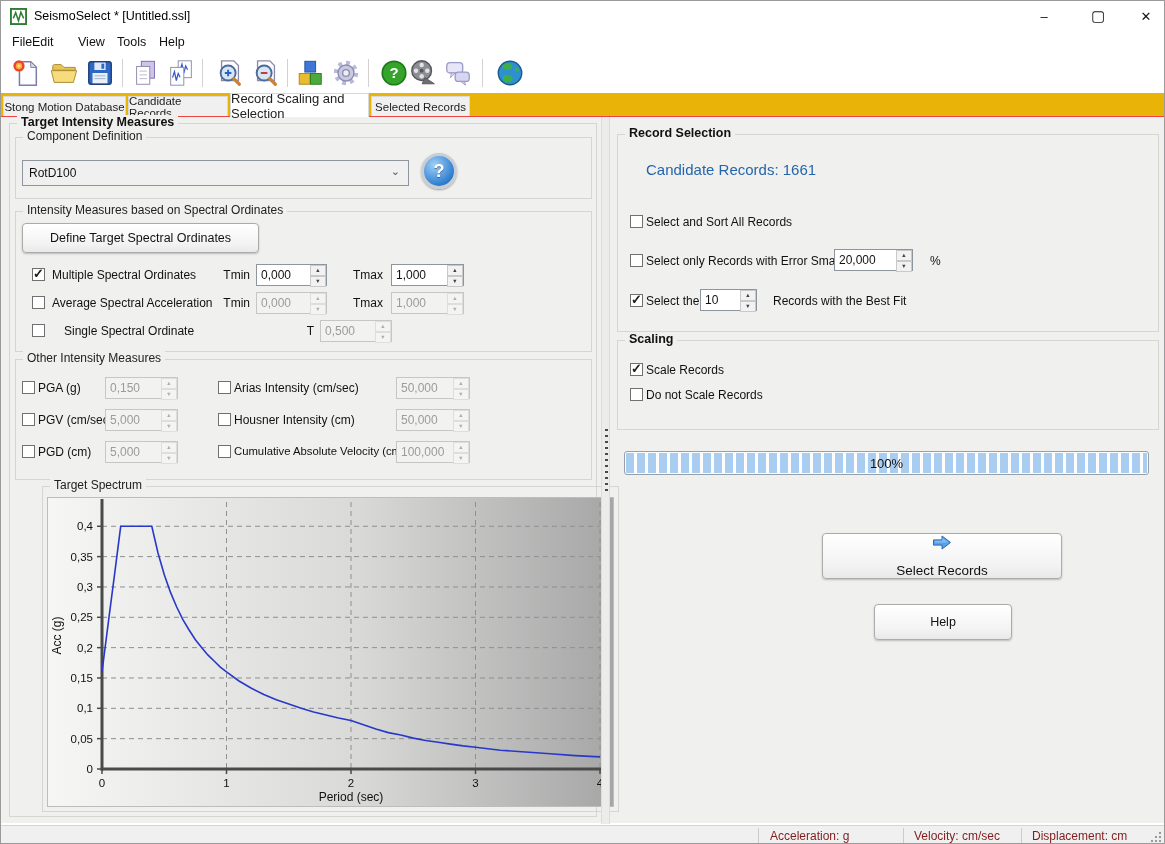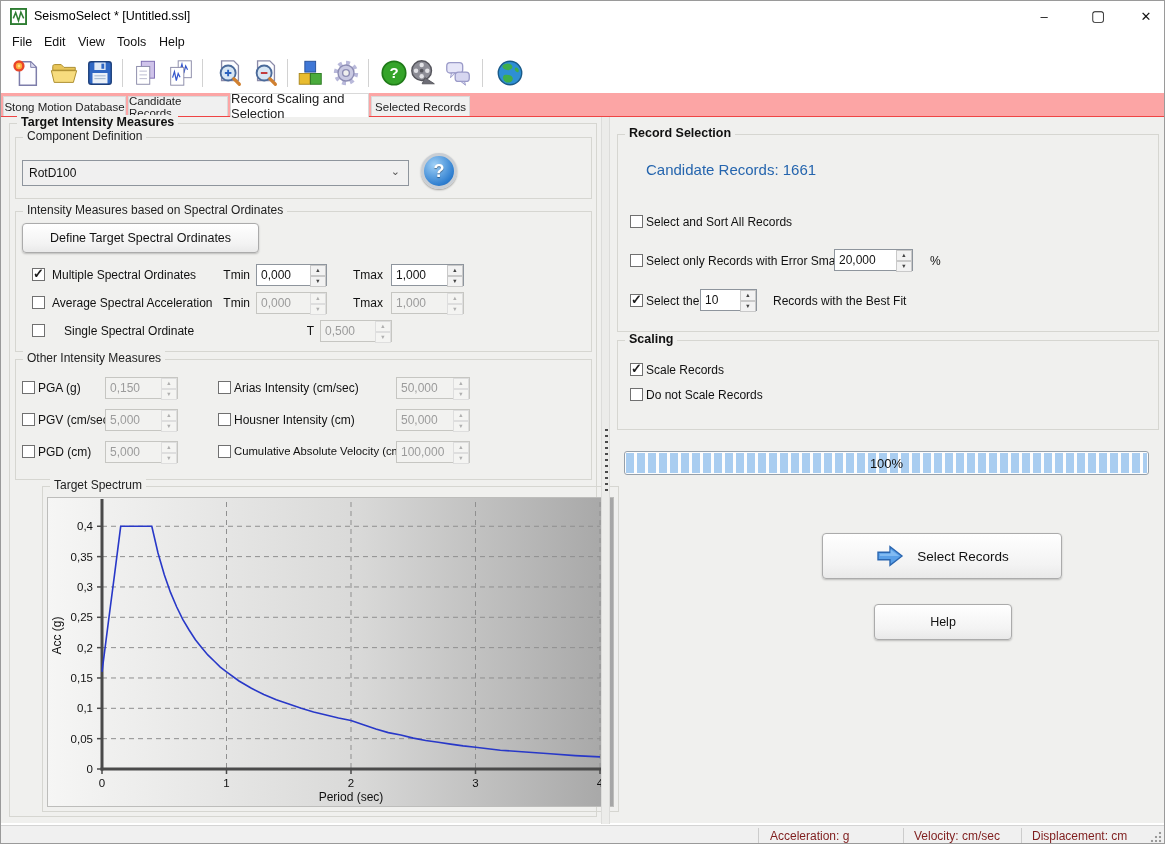--- a/index.html
+++ b/index.html
@@ -18,21 +18,21 @@
   .winbtn.min::before{content:"–"} .winbtn.max::before{content:"▢"; font-size:15px;} .winbtn.close::before{content:"✕"}
   
   .menubar { position:absolute; left:0; top:30px; width:100%; height:22px; background:#fff; }
   .menu-item { position:absolute; top:3px; font-size:12.5px; color:#111; padding:1px 3px; }
   
   .toolbar { position:absolute; left:0; top:52px; width:100%; height:40px; background:#fff; }
   .tbtn { position:absolute; top:4px; width:32px; height:32px; display:flex; align-items:center; justify-content:center; }
   .tbtn svg { width:30px; height:30px; }
   .tsep { position:absolute; top:6px; width:1px; height:28px; background:#d2d2d2; }
   
-  .tabstrip { position:absolute; left:0; top:92px; width:100%; height:23px; background:#fca5a5; }
+  .tabstrip { position:absolute; left:0; top:92px; width:100%; height:23px; background:#eab308; }
   .tab { position:absolute; top:3px; height:21px; background:#f0f0f0; border:1px solid #d9d9d9; border-bottom:none;
          display:flex; align-items:center; justify-content:center; font-size:11.5px; color:#222; }
   .tab.active { top:0; height:24px; background:#fff; z-index:5; font-size:13px; }
   
   .content { position:absolute; left:0; top:115px; width:1165px; height:707px; background:#f0f0ee; border-top:1px solid #ef4444; }
   .grp { position:absolute; border:1px solid #d6d6d1; }
   .grp-title { position:absolute; top:-9px; left:7px; background:#f0f0ee; padding:0 4px; font-size:12px; color:#222; white-space:nowrap; }
   .grp-title.b { font-weight:bold; font-size:12.5px; color:#111; }
   
   .cb { position:absolute; width:13px; height:13px; background:#fff; border:1px solid #707070; }
@@ -97,21 +97,21 @@
         </svg>
     </span>
     <span class="title-text">SeismoSelect * [Untitled.ssl]</span>
     <div class="winbtn min"></div>
     <div class="winbtn max"></div>
     <div class="winbtn close"></div>
   </div>
 
   <div class="menubar">
     <span class="menu-item" style="left:8px">File</span>
-    <span class="menu-item" style="left:40px">Edit</span>
+    <span class="menu-item" style="left:28px">Edit</span>
     <span class="menu-item" style="left:74px">View</span>
     <span class="menu-item" style="left:113px">Tools</span>
     <span class="menu-item" style="left:155px">Help</span>
   </div>
 
   <div class="toolbar">
     <div class="tbtn" style="left:9px">
       <svg viewBox="0 0 32 32">
           <path d="M9 4h12l6 6v19H9z" fill="#fdfdff" stroke="#7d7daa" stroke-width="1.6"></path>
           <path d="M21 4l6 6h-6z" fill="#dcdcf0" stroke="#7d7daa"></path>
@@ -468,21 +468,21 @@
       <span class="row-label" style="left:28px; top:22px;">Scale Records</span>
       <span class="cb" style="left:12px; top:47px;"></span>
       <span class="row-label" style="left:28px; top:47px;">Do not Scale Records</span>
     </div>
 
     <div class="progress" style="left:623px; top:334px; width:525px; height:24px;">
       <div class="stripes" style="background: repeating-linear-gradient(to right, rgb(169, 205, 240) 0px, rgb(169, 205, 240) 8px, rgb(253, 253, 253) 8px, rgb(253, 253, 253) 11px);"></div>
       <div class="ptext">100%</div>
     </div>
 
-    <div class="pbtn big" style="left:821px; top:416px; width:240px; height:46px;">
+    <div class="pbtn big" style="left:821px; top:416px; width:240px; height:46px;flex-direction:column;">
       <svg width="30" height="24" viewBox="0 0 28 26">
         <polygon points="1,9 14,9 14,3 27,13 14,23 14,17 1,17" fill="#5aa0e8" stroke="#2a66b0" stroke-width="1.5"></polygon>
         <polygon points="3,10.5 14.5,10.5 14.5,6 24,13 14.5,13 3,13" fill="#8cc2f4" opacity="0.8"></polygon>
       </svg>
       <span>Select Records</span>
     </div>
 
     <div class="pbtn" style="left:873px; top:487px; width:138px; height:36px;">
       <span>Help</span>
     </div>

